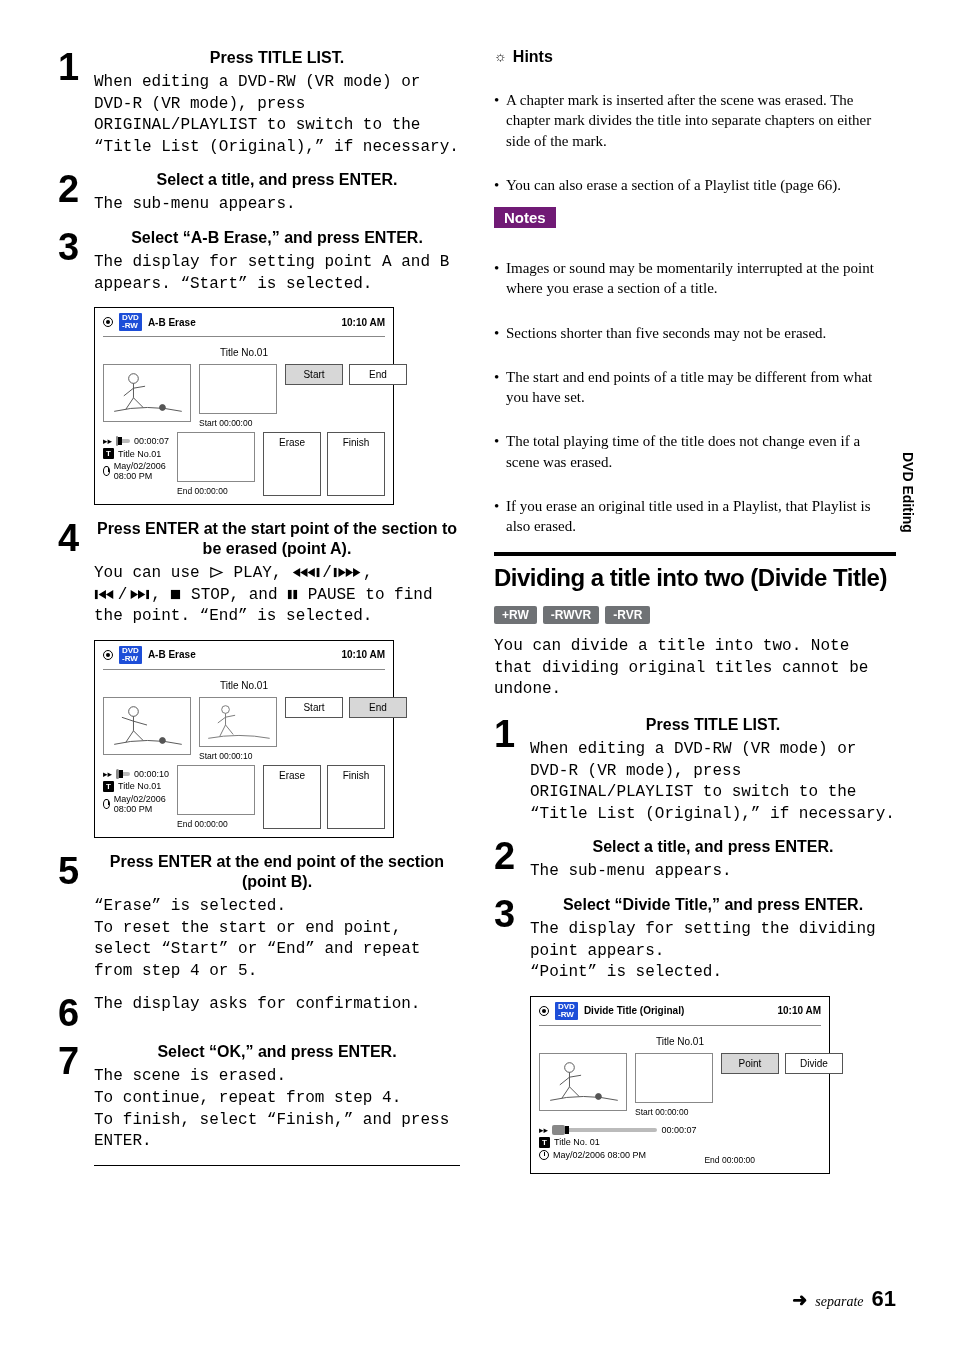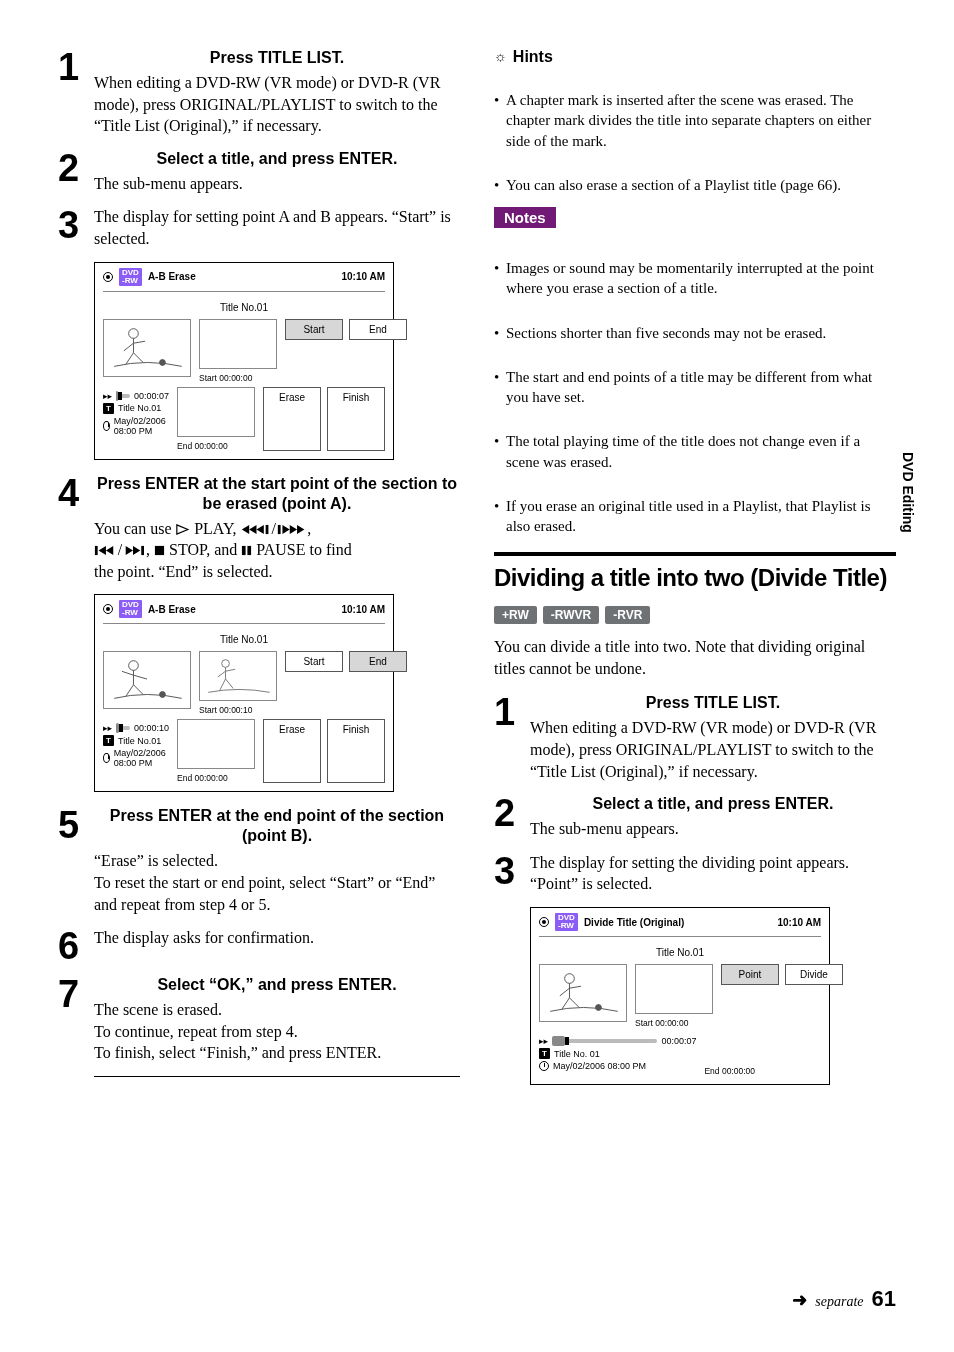--- a/index.html
+++ b/index.html
@@ -36,21 +36,21 @@
   .step-body { flex: 1; }
   .step-title {
     font-family: Arial, Helvetica, sans-serif;
     font-weight: bold;
     font-size: 16px;
     margin-bottom: 4px;
     line-height: 1.25;
     text-align: center;
   }
   .step-desc {
-    font-family: Liberation Serif, serif;
+    font-family: Liberation Mono, monospace;
     font-size: 16px;
     line-height: 1.35;
     margin-bottom: 2px;
   }
   .hint-head {
     display: flex;
     align-items: center;
     gap: 6px;
     margin-bottom: 4px;
   }
@@ -165,21 +165,21 @@
     gap: 6px;
   }
   .rec-icon {
     width: 10px; height: 10px; border: 1.5px solid #000; border-radius: 50%;
     position: relative;
   }
   .rec-icon::after {
     content: ""; position: absolute; inset: 2px; background:#000; border-radius:50%;
   }
   .dvd-badge {
-    background: #8b5cf6; color:#fff; font-size:8px; font-weight:bold;
+    background: #1d4ed8; color:#fff; font-size:8px; font-weight:bold;
     padding: 1px 3px; line-height:1; border-radius:1px;
   }
   .scr-title { font-weight: bold; flex:1; }
   .scr-time { font-weight: bold; }
   .scr-divider { border-top:1px solid #888; margin: 0 8px; }
   .scr-body { padding: 6px 8px 8px 8px; }
   .scr-titlerow { text-align: center; font-size: 10px; margin: 4px 0 6px 0; }
   .scr-mid { display:flex; gap:8px; align-items:flex-start; }
   .thumb {
     width: 88px; height: 58px; border: 1px solid #888; background:#fff;
@@ -237,20 +237,21 @@
       <div class="step-num">2</div>
       <div class="step-body">
         <div class="step-title">Select a title, and press ENTER.</div>
         <div class="step-desc">The sub-menu appears.</div>
       </div>
     </div>
 
     <div class="step">
       <div class="step-num">3</div>
       <div class="step-body">
+        <div class="step-title">Select “A-B Erase,” and press ENTER.</div>
         <div class="step-desc">The display for setting point A and B appears. “Start” is selected.</div>
       </div>
     </div>
 
     <div class="screen">
       <div class="scr-top">
         <span class="rec-icon"></span>
         <span class="dvd-badge" style="white-space:pre;">DVD
 -RW</span>
         <span class="scr-title">A-B Erase</span>
@@ -509,20 +510,21 @@
       <div class="step-num">2</div>
       <div class="step-body">
         <div class="step-title">Select a title, and press ENTER.</div>
         <div class="step-desc">The sub-menu appears.</div>
       </div>
     </div>
 
     <div class="step">
       <div class="step-num">3</div>
       <div class="step-body">
+        <div class="step-title">Select “Divide Title,” and press ENTER.</div>
         <div class="step-desc" style="white-space:pre-line">The display for setting the dividing point appears.
 “Point” is selected.</div>
       </div>
     </div>
 
     
     <div class="screen" style="margin-left:36px">
       <div class="scr-top">
         <span class="rec-icon"></span>
         <span class="dvd-badge" style="white-space:pre;">DVD

